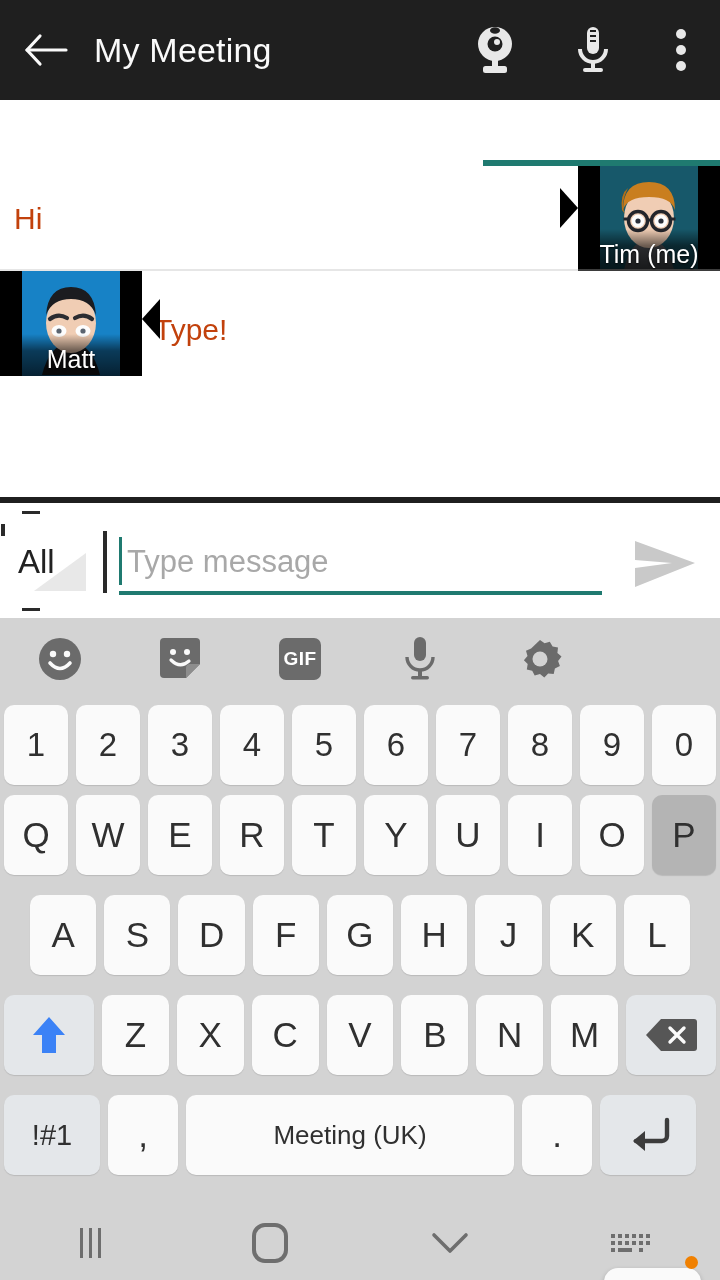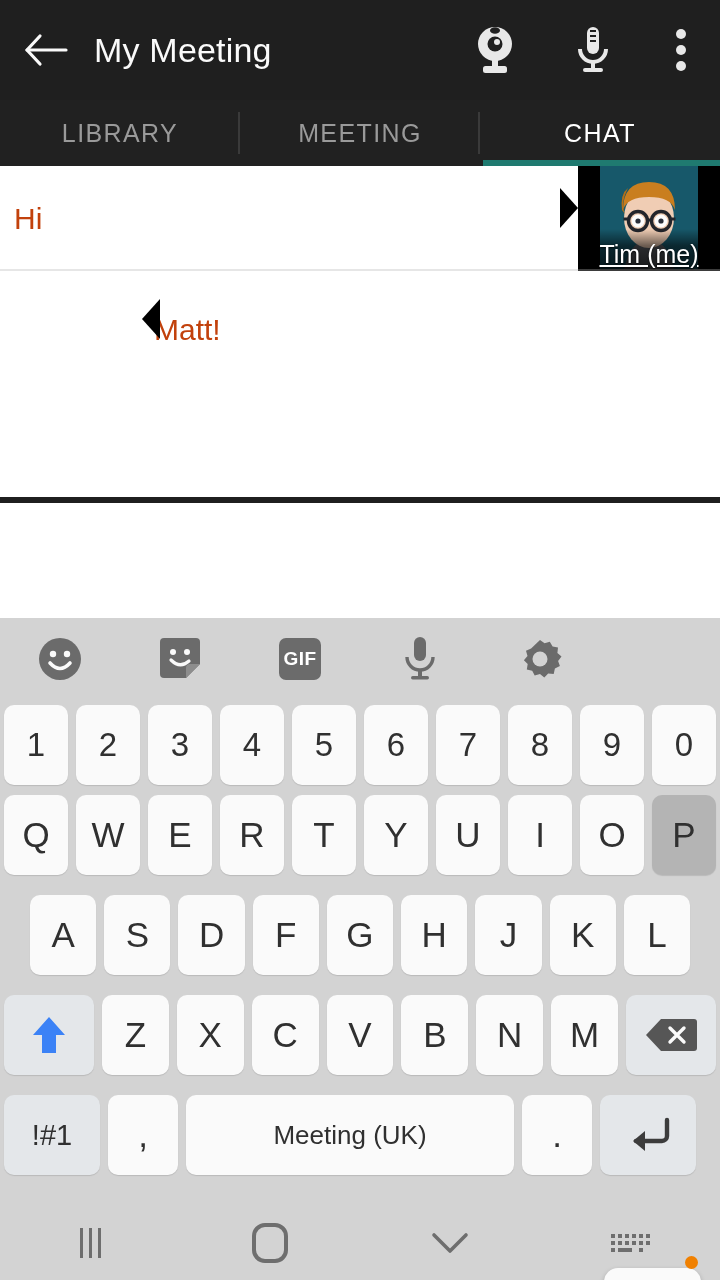--- a/index.html
+++ b/index.html
@@ -66,21 +66,21 @@
   }
   .msg-row.outgoing .avatar-tile { right:0; top:0; }
   .msg-row.incoming .avatar-tile { left:0; top:0; }
   .avatar-art {
     position:absolute; left:22px; top:0; width:98px; height:105px;
     background:linear-gradient(#1a5a6b,#17576a);
   }
   .avatar-art.matt { background:linear-gradient(#1b8fd4,#1577b5); }
   .avatar-name {
     position:absolute; left:0; bottom:2px; width:142px; text-align:center;
-    color:#ffffff; font-size:25px; z-index:3; text-shadow:0 1px 2px rgba(0,0,0,.8);text-decoration:underline;
+    color:#ffffff; font-size:25px; z-index:3; text-shadow:0 1px 2px rgba(0,0,0,.8);
   }
   .avatar-shade {
     position:absolute; left:0; bottom:0; width:142px; height:42px;
     background:linear-gradient(rgba(0,0,0,0), rgba(0,0,0,.55) 40%, rgba(0,0,0,.75));
     z-index:2;
   }
   
   .ptr { position:absolute; width:0; height:0; z-index:4; }
   .ptr.right {
     right:142px; top:22px;
@@ -249,33 +249,20 @@
       <div class="ab-icon overflow">
         <svg width="12" height="46" viewBox="0 0 12 46">
           <circle cx="6" cy="7" r="5" fill="#e8e8e8"></circle>
           <circle cx="6" cy="23" r="5" fill="#e8e8e8"></circle>
           <circle cx="6" cy="39" r="5" fill="#e8e8e8"></circle>
         </svg>
       </div>
     </div>
   </div>
 
-  <div class="tabbar">
-    <div class="tab">
-      <span>LIBRARY</span>
-      <i class="tab-sep"></i>
-    </div>
-    <div class="tab">
-      <span>MEETING</span>
-      <i class="tab-sep"></i>
-    </div>
-    <div class="tab active">
-      <span>CHAT</span>
-    </div>
-  </div>
   <div class="tab-indicator"></div>
 
   <div class="chat-list">
 
     <div class="msg-row outgoing">
       <div class="msg-text">Hi</div>
       <i class="ptr right"></i>
       <div class="avatar-tile">
         <div class="avatar-art">
           <svg width="98" height="105" viewBox="0 0 98 105">
@@ -294,28 +281,68 @@
             <circle cx="38" cy="55" r="2.6" fill="#2a2f3a"></circle>
             <circle cx="61" cy="55" r="2.6" fill="#2a2f3a"></circle>
           </svg>
         </div>
         <div class="avatar-shade"></div>
         <div class="avatar-name">Tim (me)</div>
       </div>
     </div>
 
     <div class="msg-row incoming">
+      <div class="avatar-tile">
+        <div class="avatar-art matt">
+          <svg width="98" height="105" viewBox="0 0 98 105">
+            <rect x="0" y="0" width="98" height="105" fill="#1782c6"></rect>
+            <path d="M20 104 Q28 72 49 72 Q70 72 78 104 Z" fill="#1b1c20"></path>
+            <ellipse cx="49" cy="52" rx="25" ry="30" fill="#f0cdb4"></ellipse>
+            <path d="M24 44 q2 -28 25 -28 q23 0 25 28 q-6 -16 -25 -16 q-19 0 -25 16 z" fill="#1b1c20"></path>
+            <path d="M28 48 q8 -6 17 -1" stroke="#2b2c31" stroke-width="4.2" fill="none" stroke-linecap="round"></path>
+            <path d="M53 47 q9 -5 17 1" stroke="#2b2c31" stroke-width="4.2" fill="none" stroke-linecap="round"></path>
+            <ellipse cx="37" cy="60" rx="7.5" ry="6" fill="#fdfdfd"></ellipse>
+            <ellipse cx="61" cy="60" rx="7.5" ry="6" fill="#fdfdfd"></ellipse>
+            <circle cx="37" cy="60" r="2.6" fill="#5a6470"></circle>
+            <circle cx="61" cy="60" r="2.6" fill="#5a6470"></circle>
+          </svg>
+        </div>
+        <div class="avatar-shade"></div>
+        <div class="avatar-name">Matt</div>
+      </div>
       <i class="ptr left"></i>
-      <div class="msg-text">Matt!</div>
+      <div class="msg-text">Type!</div>
     </div>
 
   </div>
 
   <div class="composer-sep"></div>
 
+  <div class="composer">
+    <div class="spinner">
+      <i class="spinner-tick top"></i>
+      <i class="spinner-edge"></i>
+      <i class="spinner-tri"></i>
+      <div class="spinner-label">All</div>
+      <i class="spinner-tick bot"></i>
+    </div>
+    <i class="divider-v"></i>
+
+    <div class="input-wrap">
+      <i class="input-caret"></i>
+      <input class="msg-input" type="text" placeholder="Type message" style="">
+      <i class="input-underline"></i>
+    </div>
+
+    <div class="send-btn">
+      <svg width="66" height="52" viewBox="0 0 66 52">
+        <path d="M3 3 L63 25 L3 49 L3 30 L40 25 L3 22 Z" fill="#c9c9c9"></path>
+      </svg>
+    </div>
+  </div>
 
   <div class="keyboard">
 
     <div class="kb-toolbar">
       <div class="kb-tool">
         <svg width="46" height="46" viewBox="0 0 46 46">
           <circle cx="23" cy="23" r="21" fill="#6b6b6b"></circle>
           <circle cx="16" cy="18" r="3.2" fill="#fafafa"></circle>
           <circle cx="30" cy="18" r="3.2" fill="#fafafa"></circle>
           <path d="M13 27 q10 11 20 0" fill="none" stroke="#fafafa" stroke-width="3.6" stroke-linecap="round"></path>

